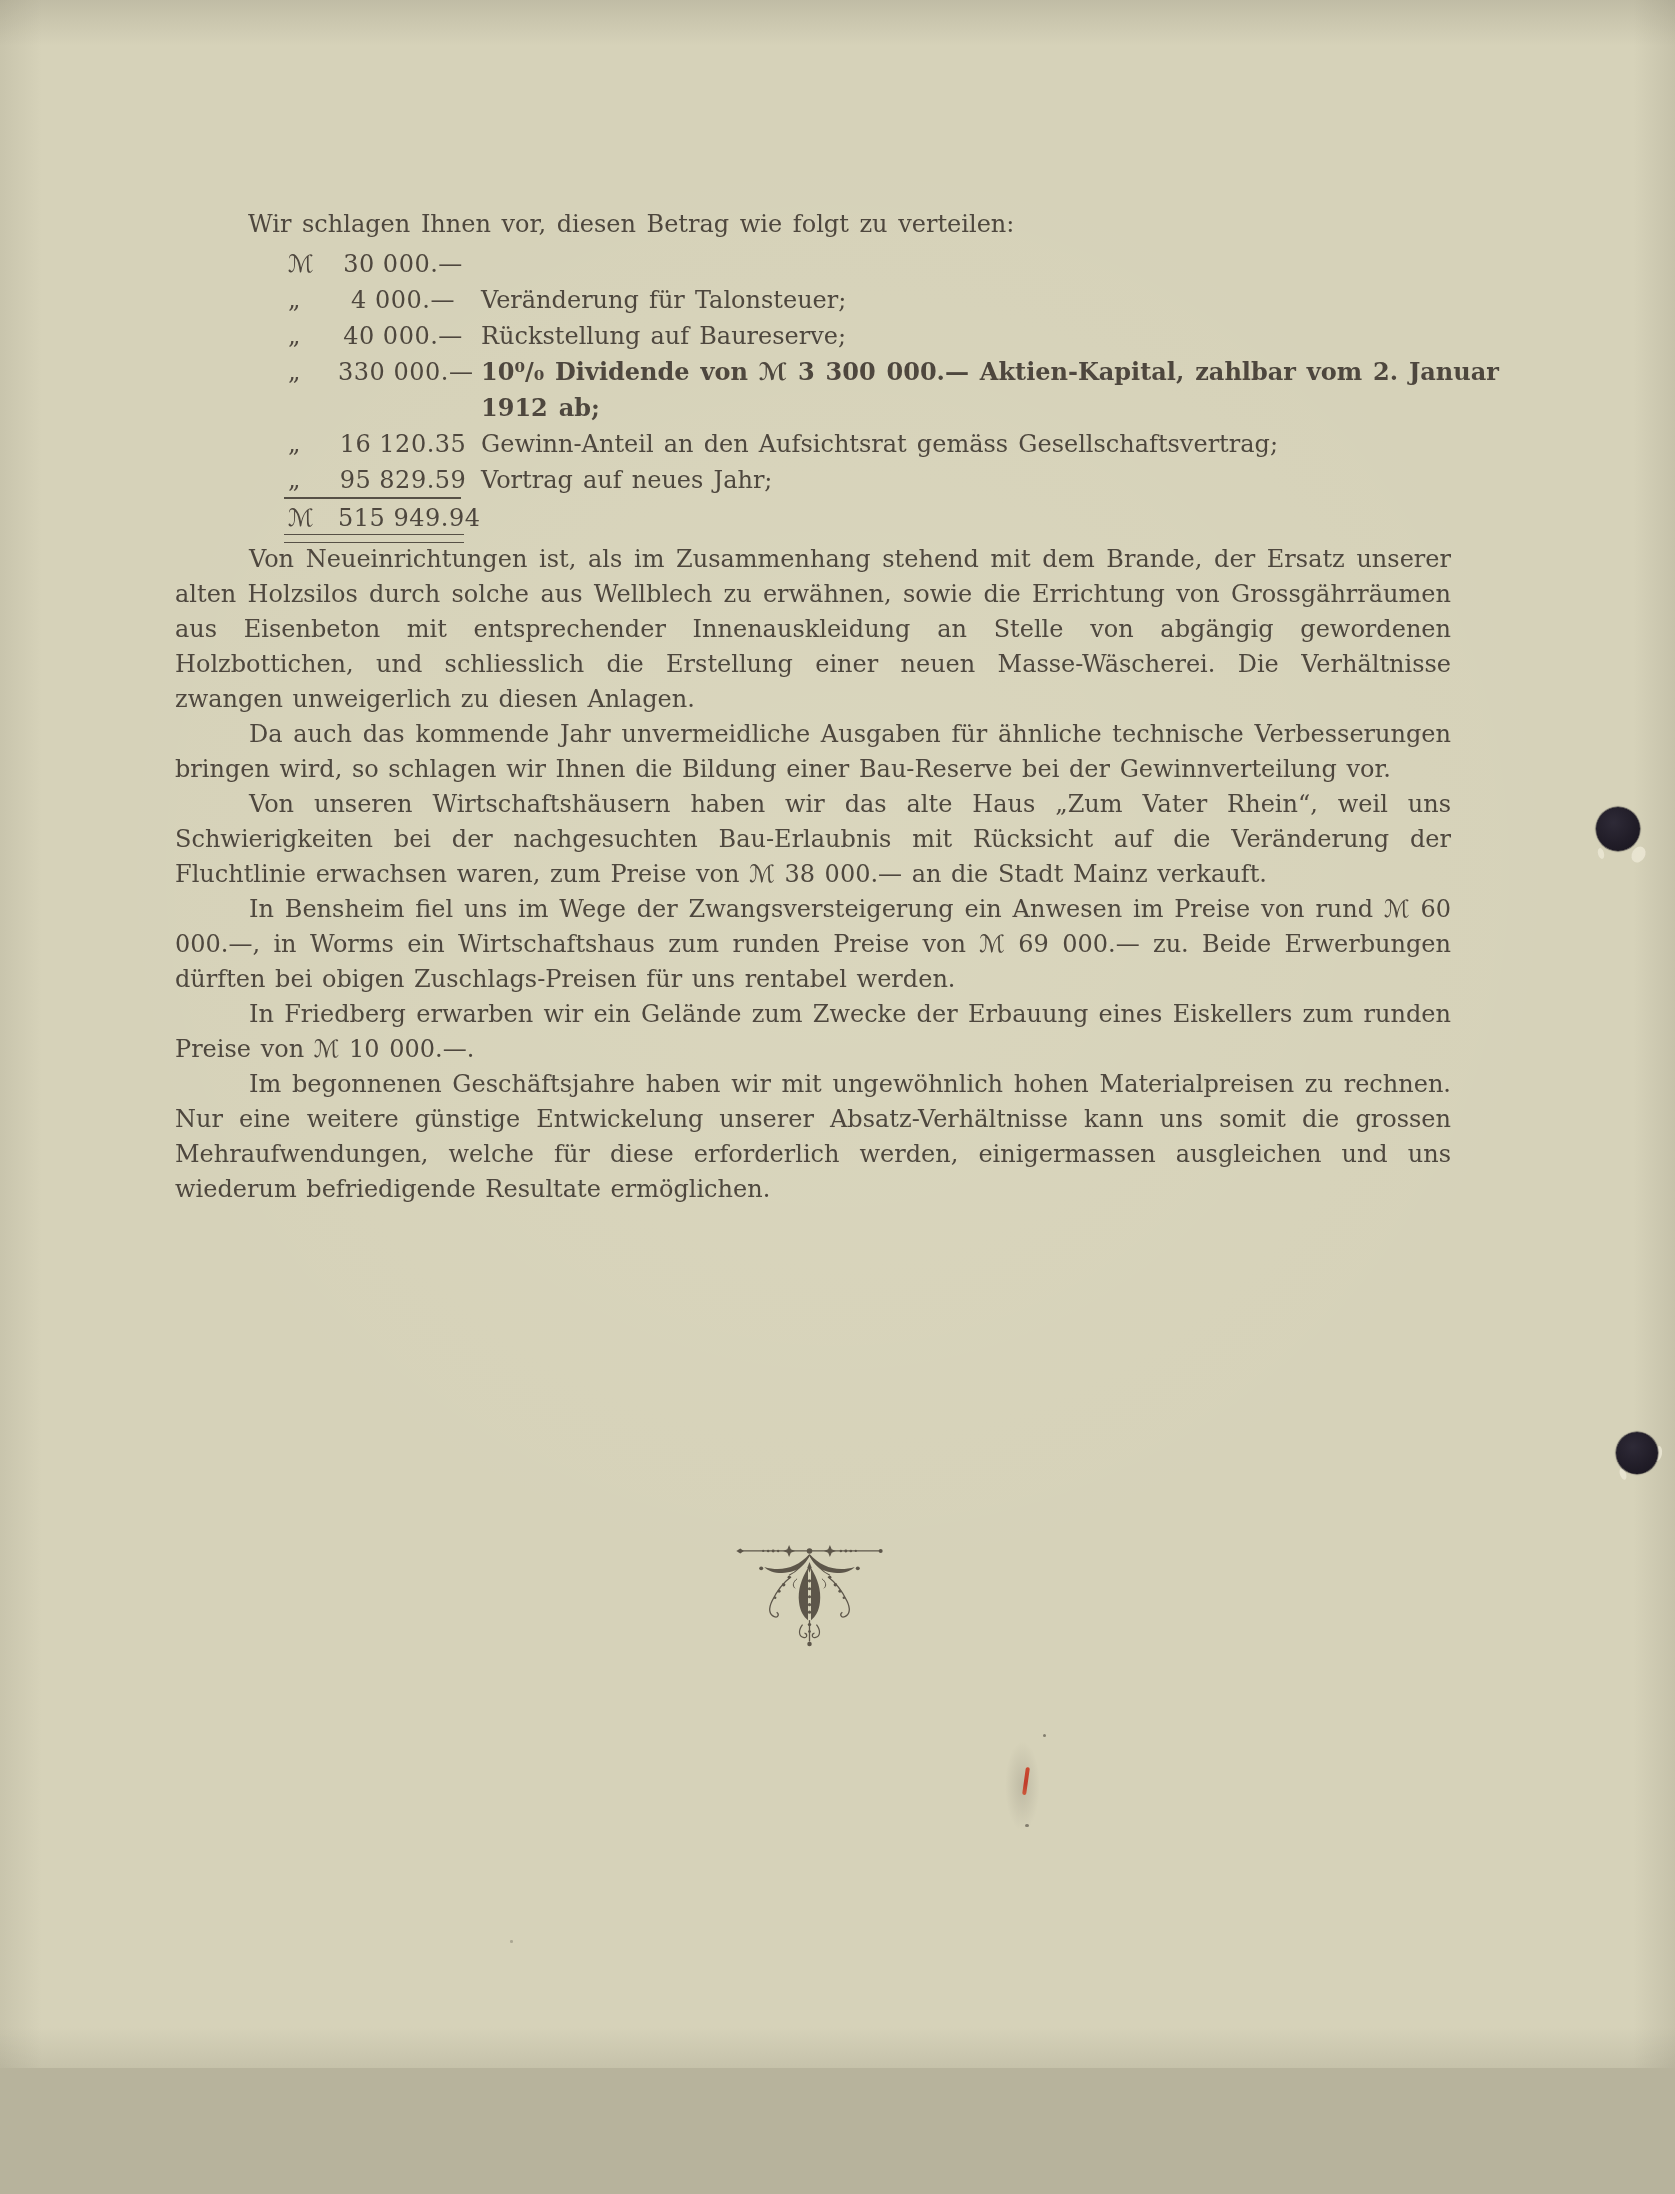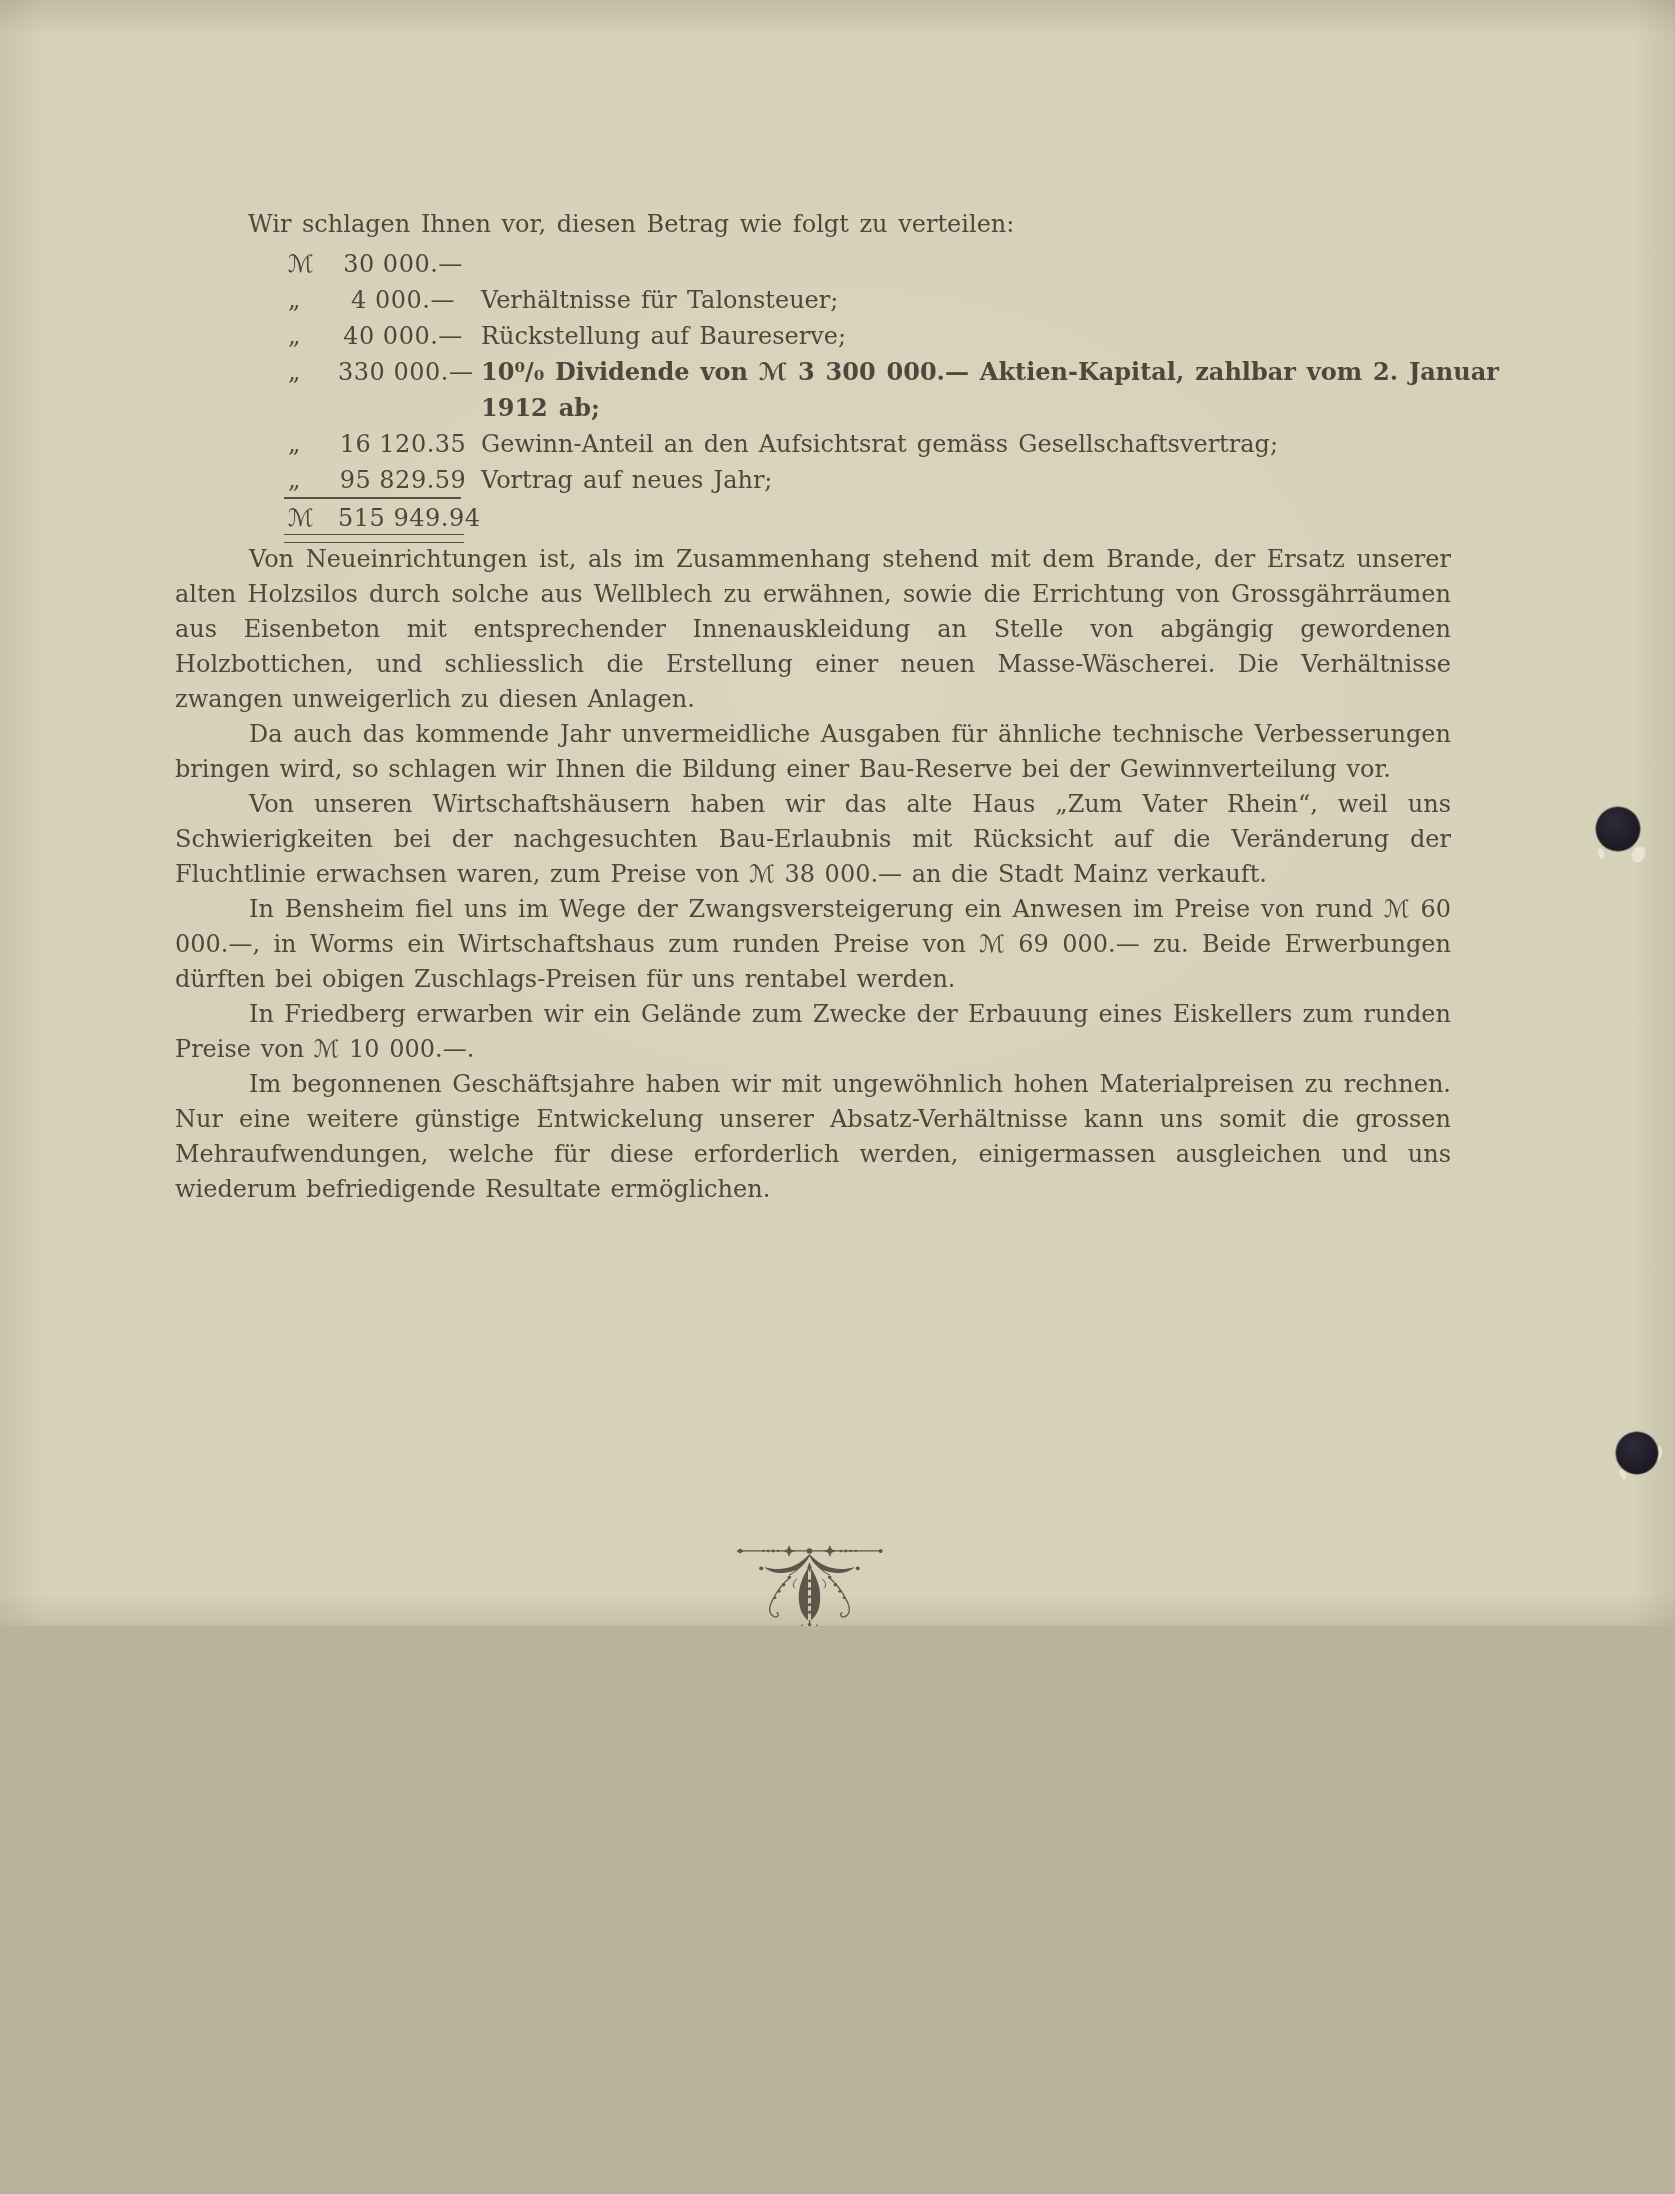--- a/index.html
+++ b/index.html
@@ -1,18 +1,18 @@
 <!DOCTYPE html>
 <html style="font-size:8px"><head>
 <meta charset="utf-8">
 <style>
   html,body{margin:0;padding:0;background:#b7b39c;}
   .page{
     position:relative;
-    width:1675px;height:1626px;
+    width:1675px;height:2068px;
     background:#d6d2b9;
     overflow:hidden;
     font-family:"DejaVu Serif","DejaVu Sans","Liberation Serif",serif;
     color:#4e473e;
   }
   
   .page::before{
     content:"";position:absolute;inset:0;pointer-events:none;
     background:
       radial-gradient(ellipse 75% 60% at 50% 42%, rgba(255,252,230,0.10), rgba(0,0,0,0) 60%),
@@ -70,21 +70,21 @@
   <div class="intro">Wir schlagen Ihnen vor, diesen Betrag wie folgt zu verteilen:</div>
 
   <div class="alloc">
     <div class="row">
       <span class="cp">ℳ</span>
       <span class="ca">30 000.—</span>
     </div>
     <div class="row">
       <span class="cp">„</span>
       <span class="ca">4 000.—</span>
-      <span class="cd">Verhältnisse für Talonsteuer;</span>
+      <span class="cd">Veränderung für Talonsteuer;</span>
     </div>
     <div class="row">
       <span class="cp">„</span>
       <span class="ca">40 000.—</span>
       <span class="cd">Rückstellung auf Baureserve;</span>
     </div>
     <div class="row">
       <span class="cp">„</span>
       <span class="ca">330 000.—</span>
       <span class="cd">

